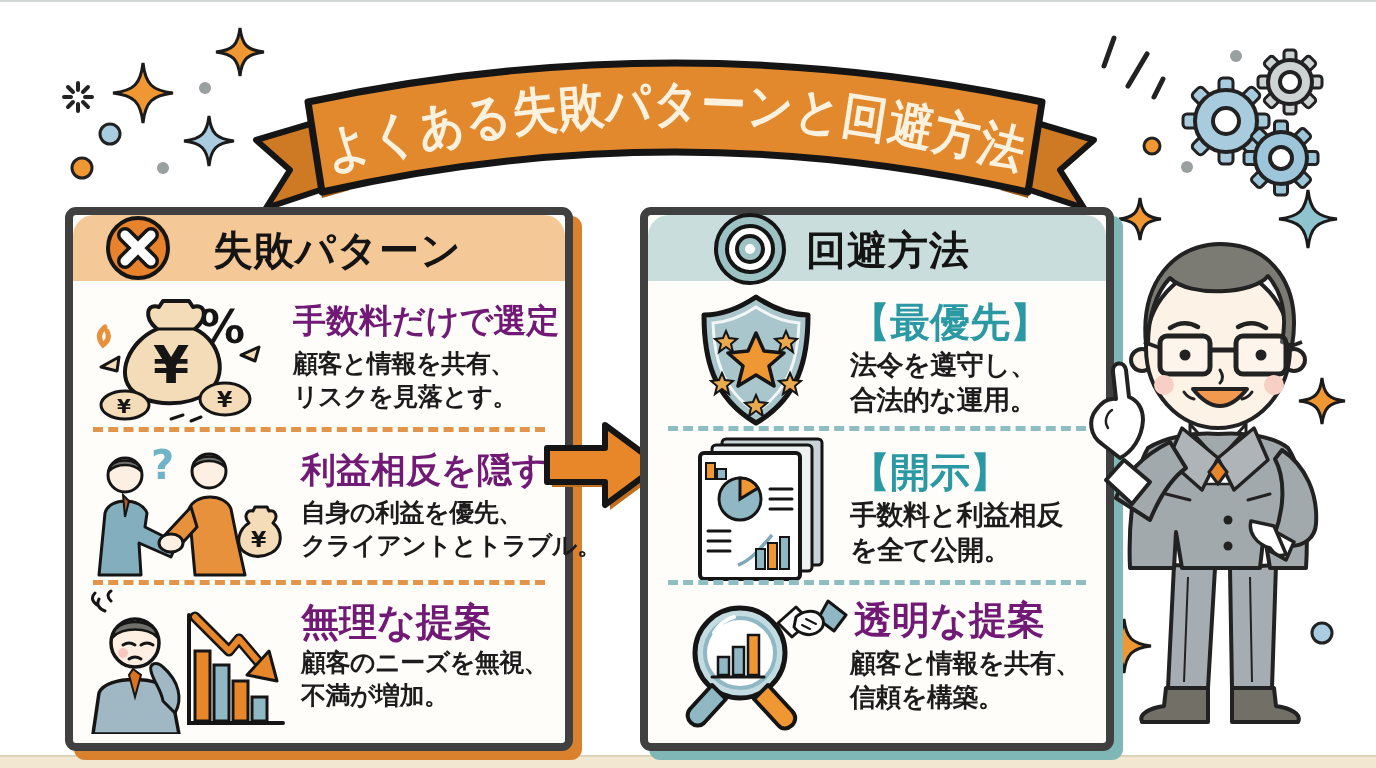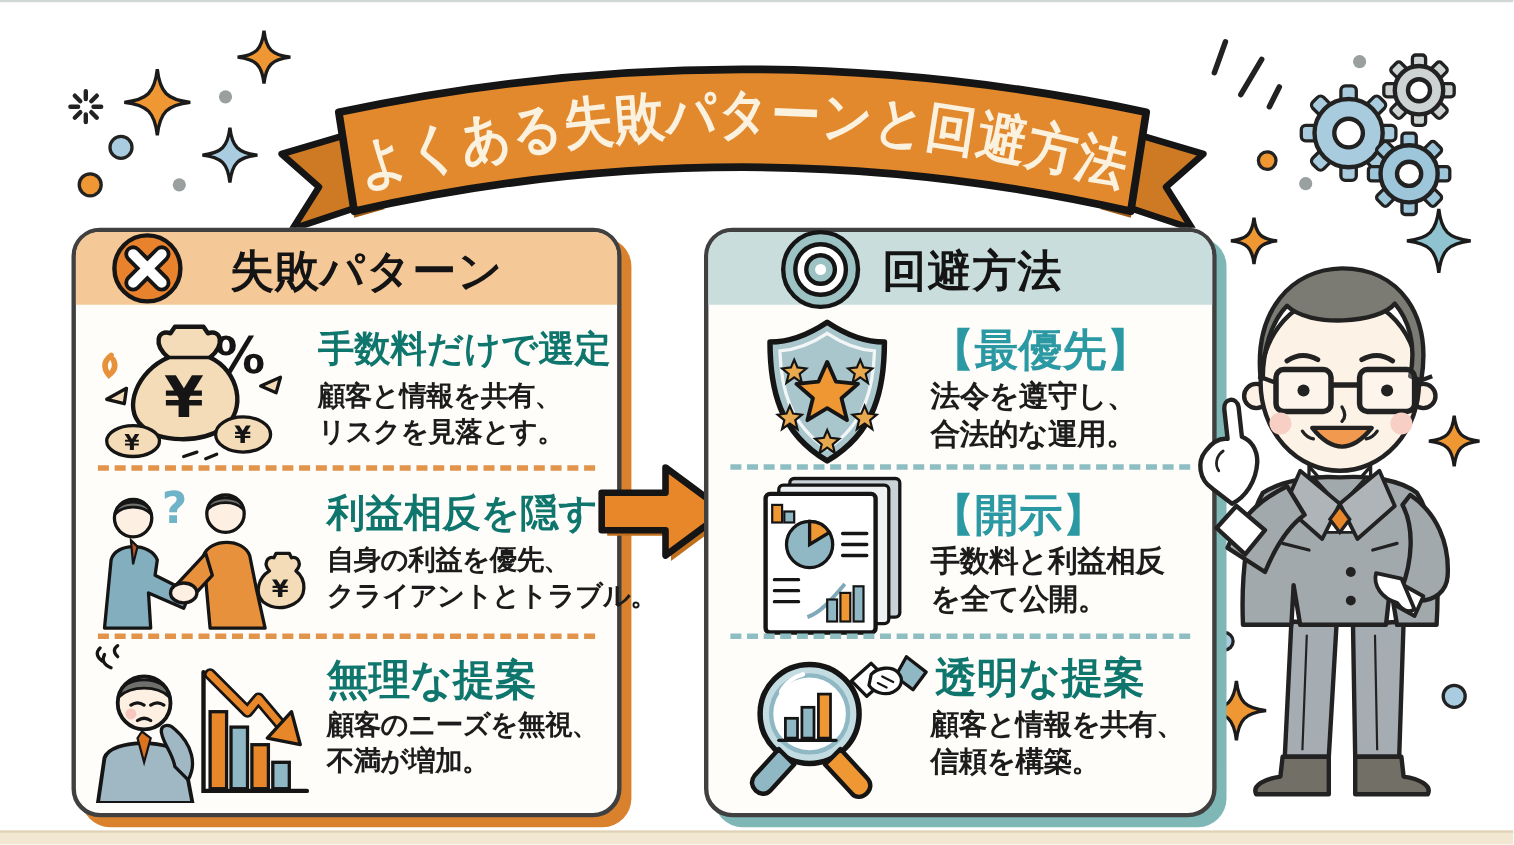--- a/index.html
+++ b/index.html
@@ -1,31 +1,31 @@
 <!DOCTYPE html>
 <html><head>
 <meta charset="utf-8">
 <style>
   html,body{margin:0;padding:0;background:#fff;}
   .stage{position:relative;width:1376px;height:768px;overflow:hidden;background:#ffffff;
          font-family:"DejaVu Sans",sans-serif;}
   .abs{position:absolute;}
   
-  .panel{position:absolute;top:207px;height:528px;background:#fffdf9;border:4px solid #404040;
-         border-radius:26px;}
+  .panel{position:absolute;top:207px;height:528px;background:#fffdf9;border:8px solid #404040;
+         border-radius:11px;}
   .panel.left{left:65px;width:492px;box-shadow:9px 9px 0 #D9812C;}
   .panel.right{left:640px;width:458px;box-shadow:9px 9px 0 #7FB7B7;}
   .panel-header{position:absolute;top:0;left:0;right:0;height:66px;border-radius:21px 21px 0 0;}
   .panel.left .panel-header{background:#F5C897;}
   .panel.right .panel-header{background:#C9DEDC;}
   .panel-title{position:absolute;top:8px;font-size:40px;font-weight:800;color:#141414;letter-spacing:1px;}
   .panel.left .panel-title{left:140px;}
   .panel.right .panel-title{left:158px;}
   .badge{position:absolute;}
-  .item-title{position:absolute;font-size:33px;font-weight:900;color:#0f766e;letter-spacing:0;white-space:nowrap;}
+  .item-title{position:absolute;font-size:33px;font-weight:900;color:#701a75;letter-spacing:0;white-space:nowrap;}
   .item-title.teal{color:#2B99A3;font-size:40px;}
   .desc{position:absolute;font-size:25px;font-weight:800;color:#1c1c1c;line-height:33px;white-space:nowrap;letter-spacing:-0.5px;}
   .divider{position:absolute;left:20px;right:20px;border-top:5px dashed #E1944A;}
   .panel.right .divider{border-top-color:#8FBEC2;}
   .icon-box{position:absolute;}
   .floor{position:absolute;left:0;right:0;bottom:0;height:11px;background:#F2E7D1;border-top:2px solid #DFD2B6;}
   .topline{position:absolute;top:0;left:0;width:100%;height:2px;background:#9aa3a5;opacity:.45;}
   svg{display:block;}
 </style>
 </head>

